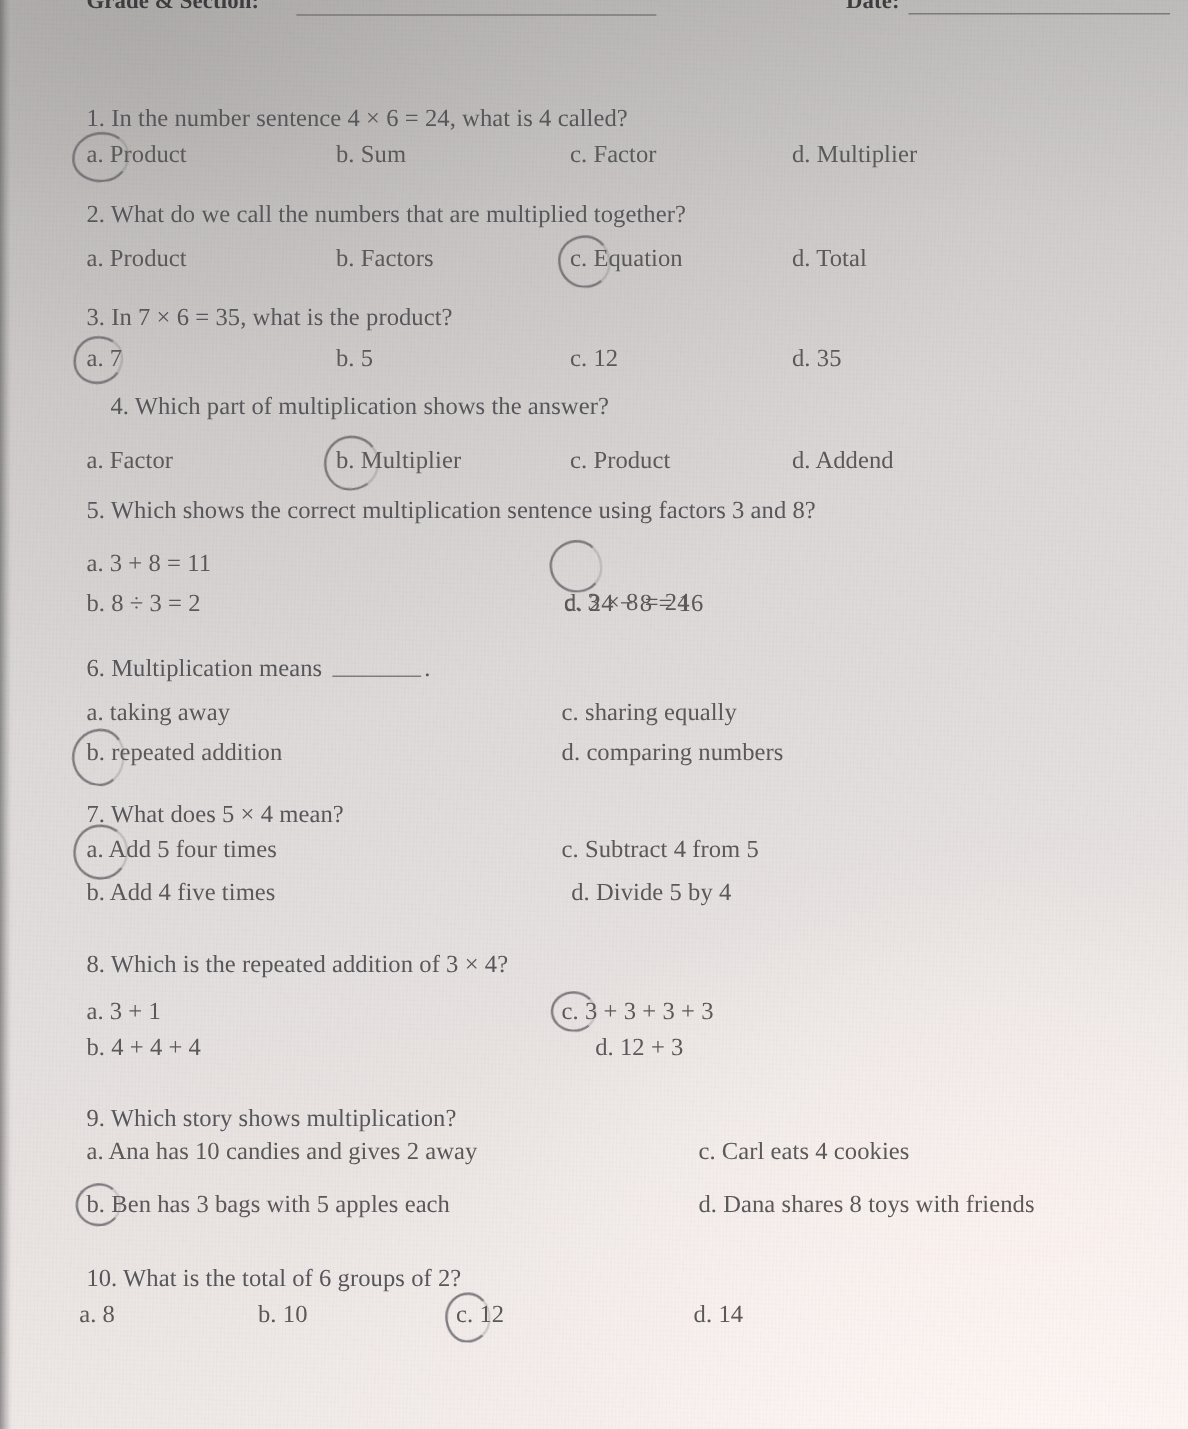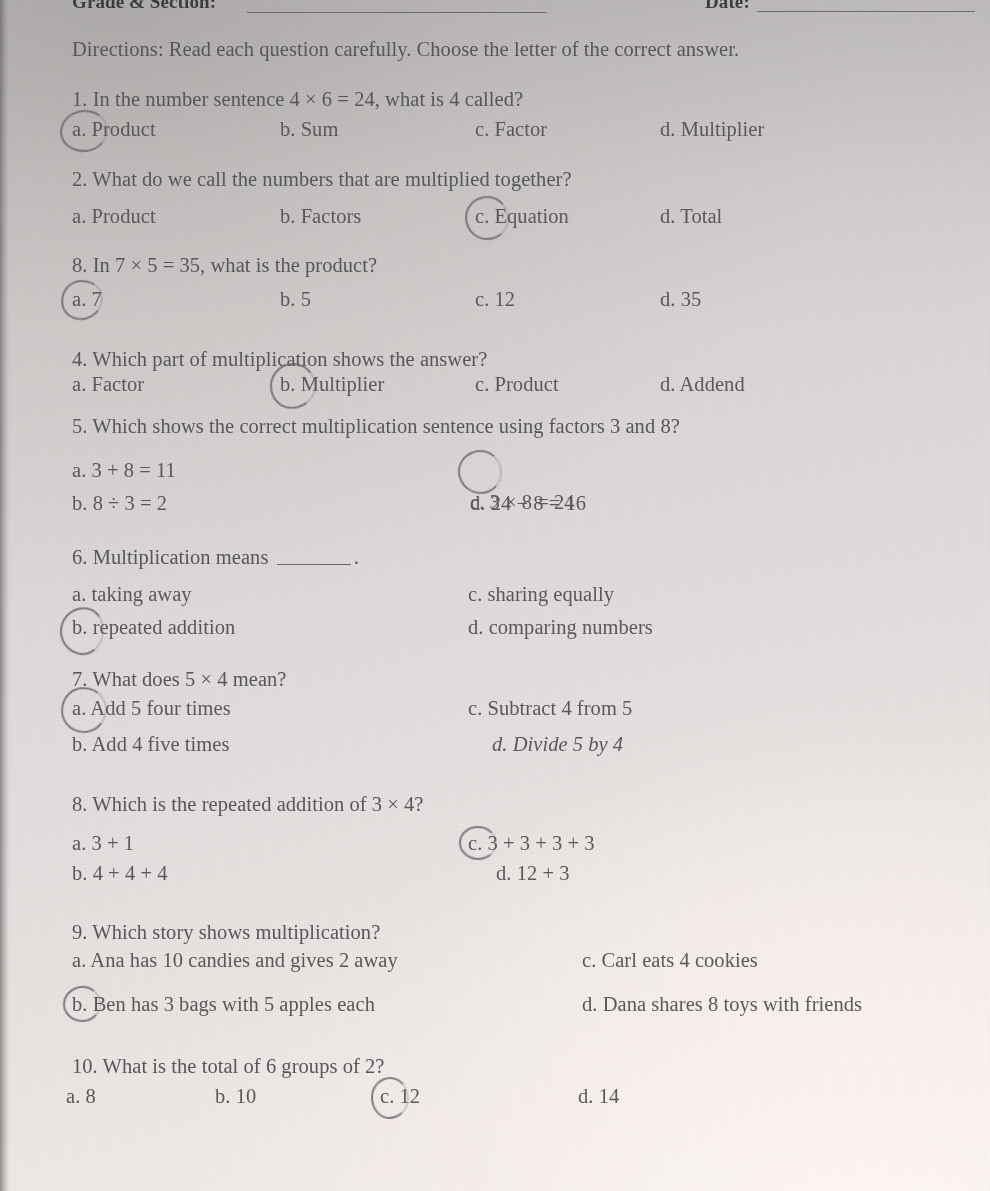--- a/index.html
+++ b/index.html
@@ -97,49 +97,48 @@
 
 <div id="sheet">
 
   <div class="hdr">
     <span class="hdr-label" style="left:72px;top:0;">Grade &amp; Section:</span>
     <span class="hdr-rule" style="left:247px;top:21px;width:300px;"></span>
     <span class="hdr-label" style="left:705px;top:0;">Date:</span>
     <span class="hdr-rule" style="left:757px;top:20px;width:218px;"></span>
   </div>
 
-  <div class="directions">Directions: Read each question carefully. Choose the letter of the correct answer.</div>
 
   <div id="questions">
       <div class="q">
         <div class="qtext" style="top: 88px;">1. In the number sentence 4 × 6 = 24, what is 4 called?</div>
         <div class="opt" style="left: 72px; top: 118px;">a. Product</div>
         <div class="opt" style="left: 280px; top: 118px;">b. Sum</div>
         <div class="opt" style="left: 475px; top: 118px;">c. Factor</div>
         <div class="opt" style="left: 660px; top: 118px;">d. Multiplier</div>
         <div class="mark" style="left: 60px; top: 110px; width: 44px; height: 38px; border-radius: 50% 50% 48% 52% / 52% 48%; transform: rotate(-6deg); border-right-color: rgba(103, 100, 106, 0.3);"></div>
       </div>
       <div class="q">
         <div class="qtext" style="top: 168px;">2. What do we call the numbers that are multiplied together?</div>
         <div class="opt" style="left: 72px; top: 205px;">a. Product</div>
         <div class="opt" style="left: 280px; top: 205px;">b. Factors</div>
         <div class="opt" style="left: 475px; top: 205px;">c. Equation</div>
         <div class="opt" style="left: 660px; top: 205px; text-align: right;">d. Total</div>
         <div class="mark" style="left: 465px; top: 196px; width: 40px; height: 40px; border-radius: 52% 48% 50% 50% / 48% 54% 46% 52%; transform: rotate(4deg); border-right-color: rgba(103, 100, 106, 0.3);"></div>
       </div>
       <div class="q">
-        <div class="qtext" style="top: 254px;">8. In 7 × 5 = 35, what is the product?</div>
+        <div class="qtext" style="top: 254px;">3. In 7 × 6 = 35, what is the product?</div>
         <div class="opt" style="left: 72px; top: 288px;">a. 7</div>
         <div class="opt" style="left: 280px; top: 288px;">b. 5</div>
         <div class="opt" style="left: 475px; top: 288px;">c. 12</div>
         <div class="opt" style="left: 660px; top: 288px;">d. 35</div>
         <div class="mark" style="left: 61px; top: 280px; width: 38px; height: 36px; border-radius: 48% 52% 52% 48% / 54% 46%; transform: rotate(-9deg); border-right-color: rgba(103, 100, 106, 0.3);"></div>
       </div>
       <div class="q">
-        <div class="qtext" style="top: 348px;">4. Which part of multiplication shows the answer?</div>
+        <div class="qtext" style="top: 328px; margin-left: 20px;">4. Which part of multiplication shows the answer?</div>
         <div class="opt" style="left: 72px; top: 373px;">a. Factor</div>
         <div class="opt" style="left: 280px; top: 373px;">b. Multiplier</div>
         <div class="opt" style="left: 475px; top: 373px;">c. Product</div>
         <div class="opt" style="left: 660px; top: 373px;">d. Addend</div>
         <div class="mark" style="left: 270px; top: 363px; width: 42px; height: 42px; border-radius: 50% 50% 54% 46% / 50%; transform: rotate(7deg); border-right-color: rgba(103, 100, 106, 0.3);"></div>
       </div>
       <div class="q">
         <div class="qtext" style="top: 415px;">5. Which shows the correct multiplication sentence using factors 3 and 8?</div>
         <div class="opt" style="left: 72px; top: 459px;">a. 3 + 8 = 11</div>
         <div class="opt" style="left: 72px; top: 492px;">b. 8 ÷ 3 = 2</div>
@@ -153,21 +152,21 @@
         <div class="opt" style="left: 72px; top: 616px;">b. repeated addition</div>
         <div class="opt" style="left: 468px; top: 583px;">c. sharing equally</div>
         <div class="opt" style="left: 468px; top: 616px;">d. comparing numbers</div>
         <div class="mark" style="left: 60px; top: 607px; width: 40px; height: 44px; border-radius: 54% 46% 46% 54% / 50%; transform: rotate(8deg); border-right-color: rgba(103, 100, 106, 0.3);"></div>
       </div>
       <div class="q">
         <div class="qtext" style="top: 668px;">7. What does 5 × 4 mean?</div>
         <div class="opt" style="left: 72px; top: 697px;">a. Add 5 four times</div>
         <div class="opt" style="left: 72px; top: 733px;">b. Add 4 five times</div>
         <div class="opt" style="left: 468px; top: 697px;">c. Subtract 4 from 5</div>
-        <div class="opt" style="left: 492px; top: 733px; font-style: italic;">d. Divide 5 by 4</div>
+        <div class="opt" style="left: 476px; top: 733px;">d. Divide 5 by 4</div>
         <div class="mark" style="left: 61px; top: 687px; width: 42px; height: 42px; border-radius: 48% 52% 50% 50% / 52% 48%; transform: rotate(-7deg); border-right-color: rgba(103, 100, 106, 0.3);"></div>
       </div>
       <div class="q">
         <div class="qtext" style="top: 793px;">8. Which is the repeated addition of 3 × 4?</div>
         <div class="opt" style="left: 72px; top: 832px;">a. 3 + 1</div>
         <div class="opt" style="left: 72px; top: 862px;">b. 4 + 4 + 4</div>
         <div class="opt" style="left: 468px; top: 832px;">c. 3 + 3 + 3 + 3</div>
         <div class="opt" style="left: 496px; top: 862px;">d. 12 + 3</div>
         <div class="mark" style="left: 459px; top: 826px; width: 34px; height: 30px; border-radius: 50%; transform: rotate(3deg); border-right-color: rgba(103, 100, 106, 0.3);"></div>
       </div>

